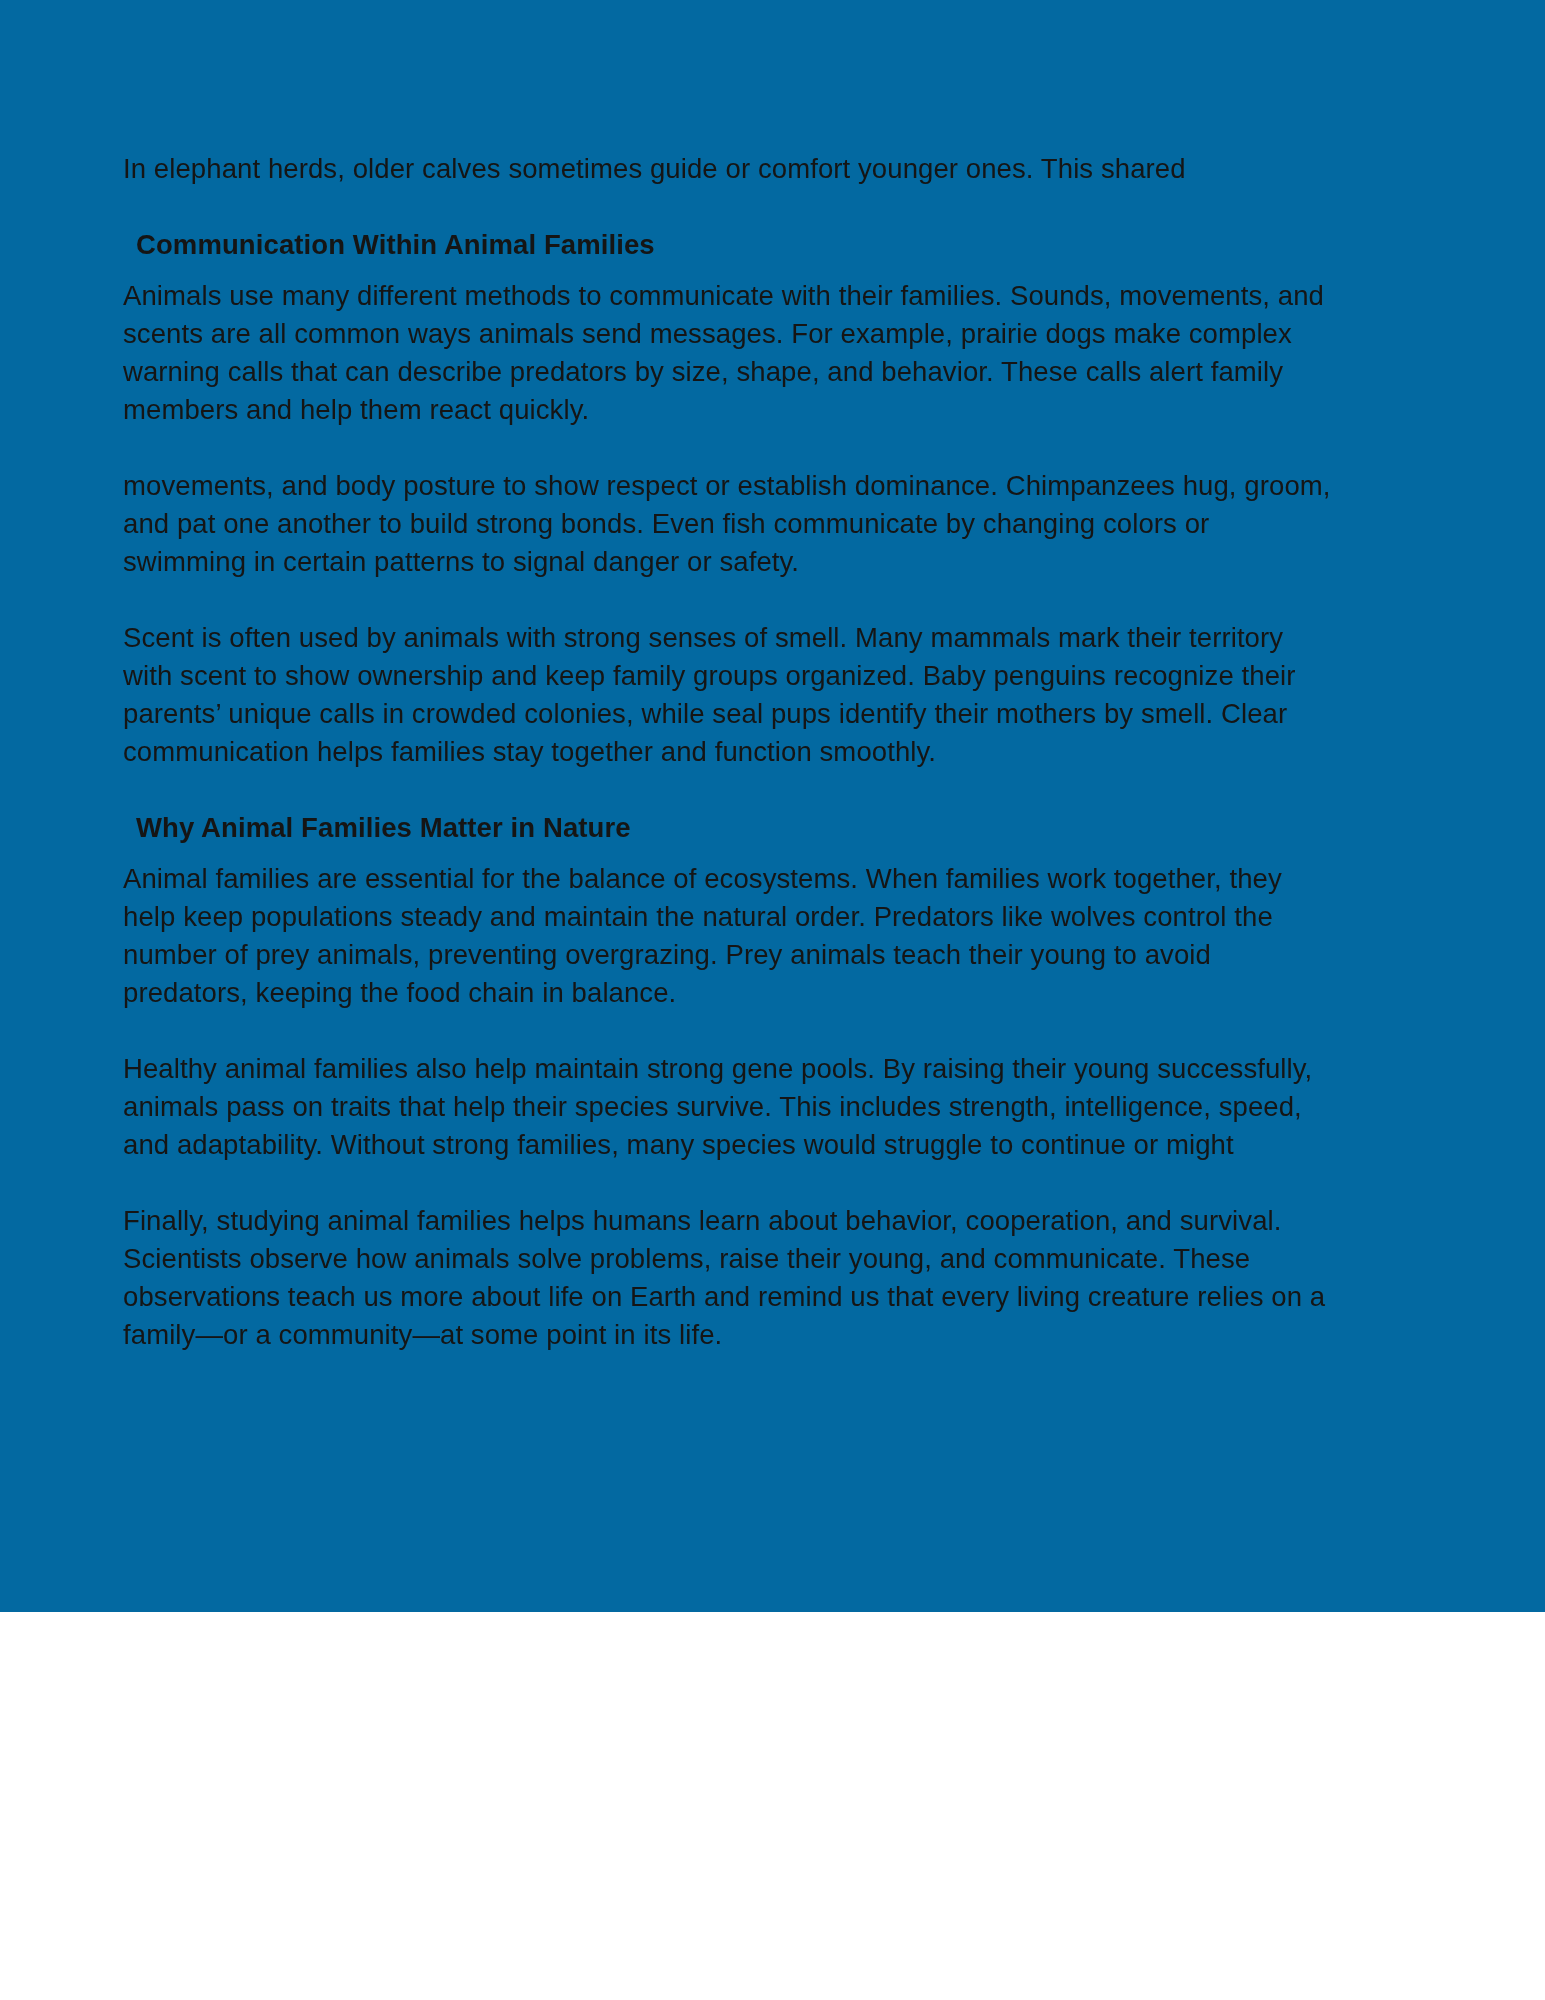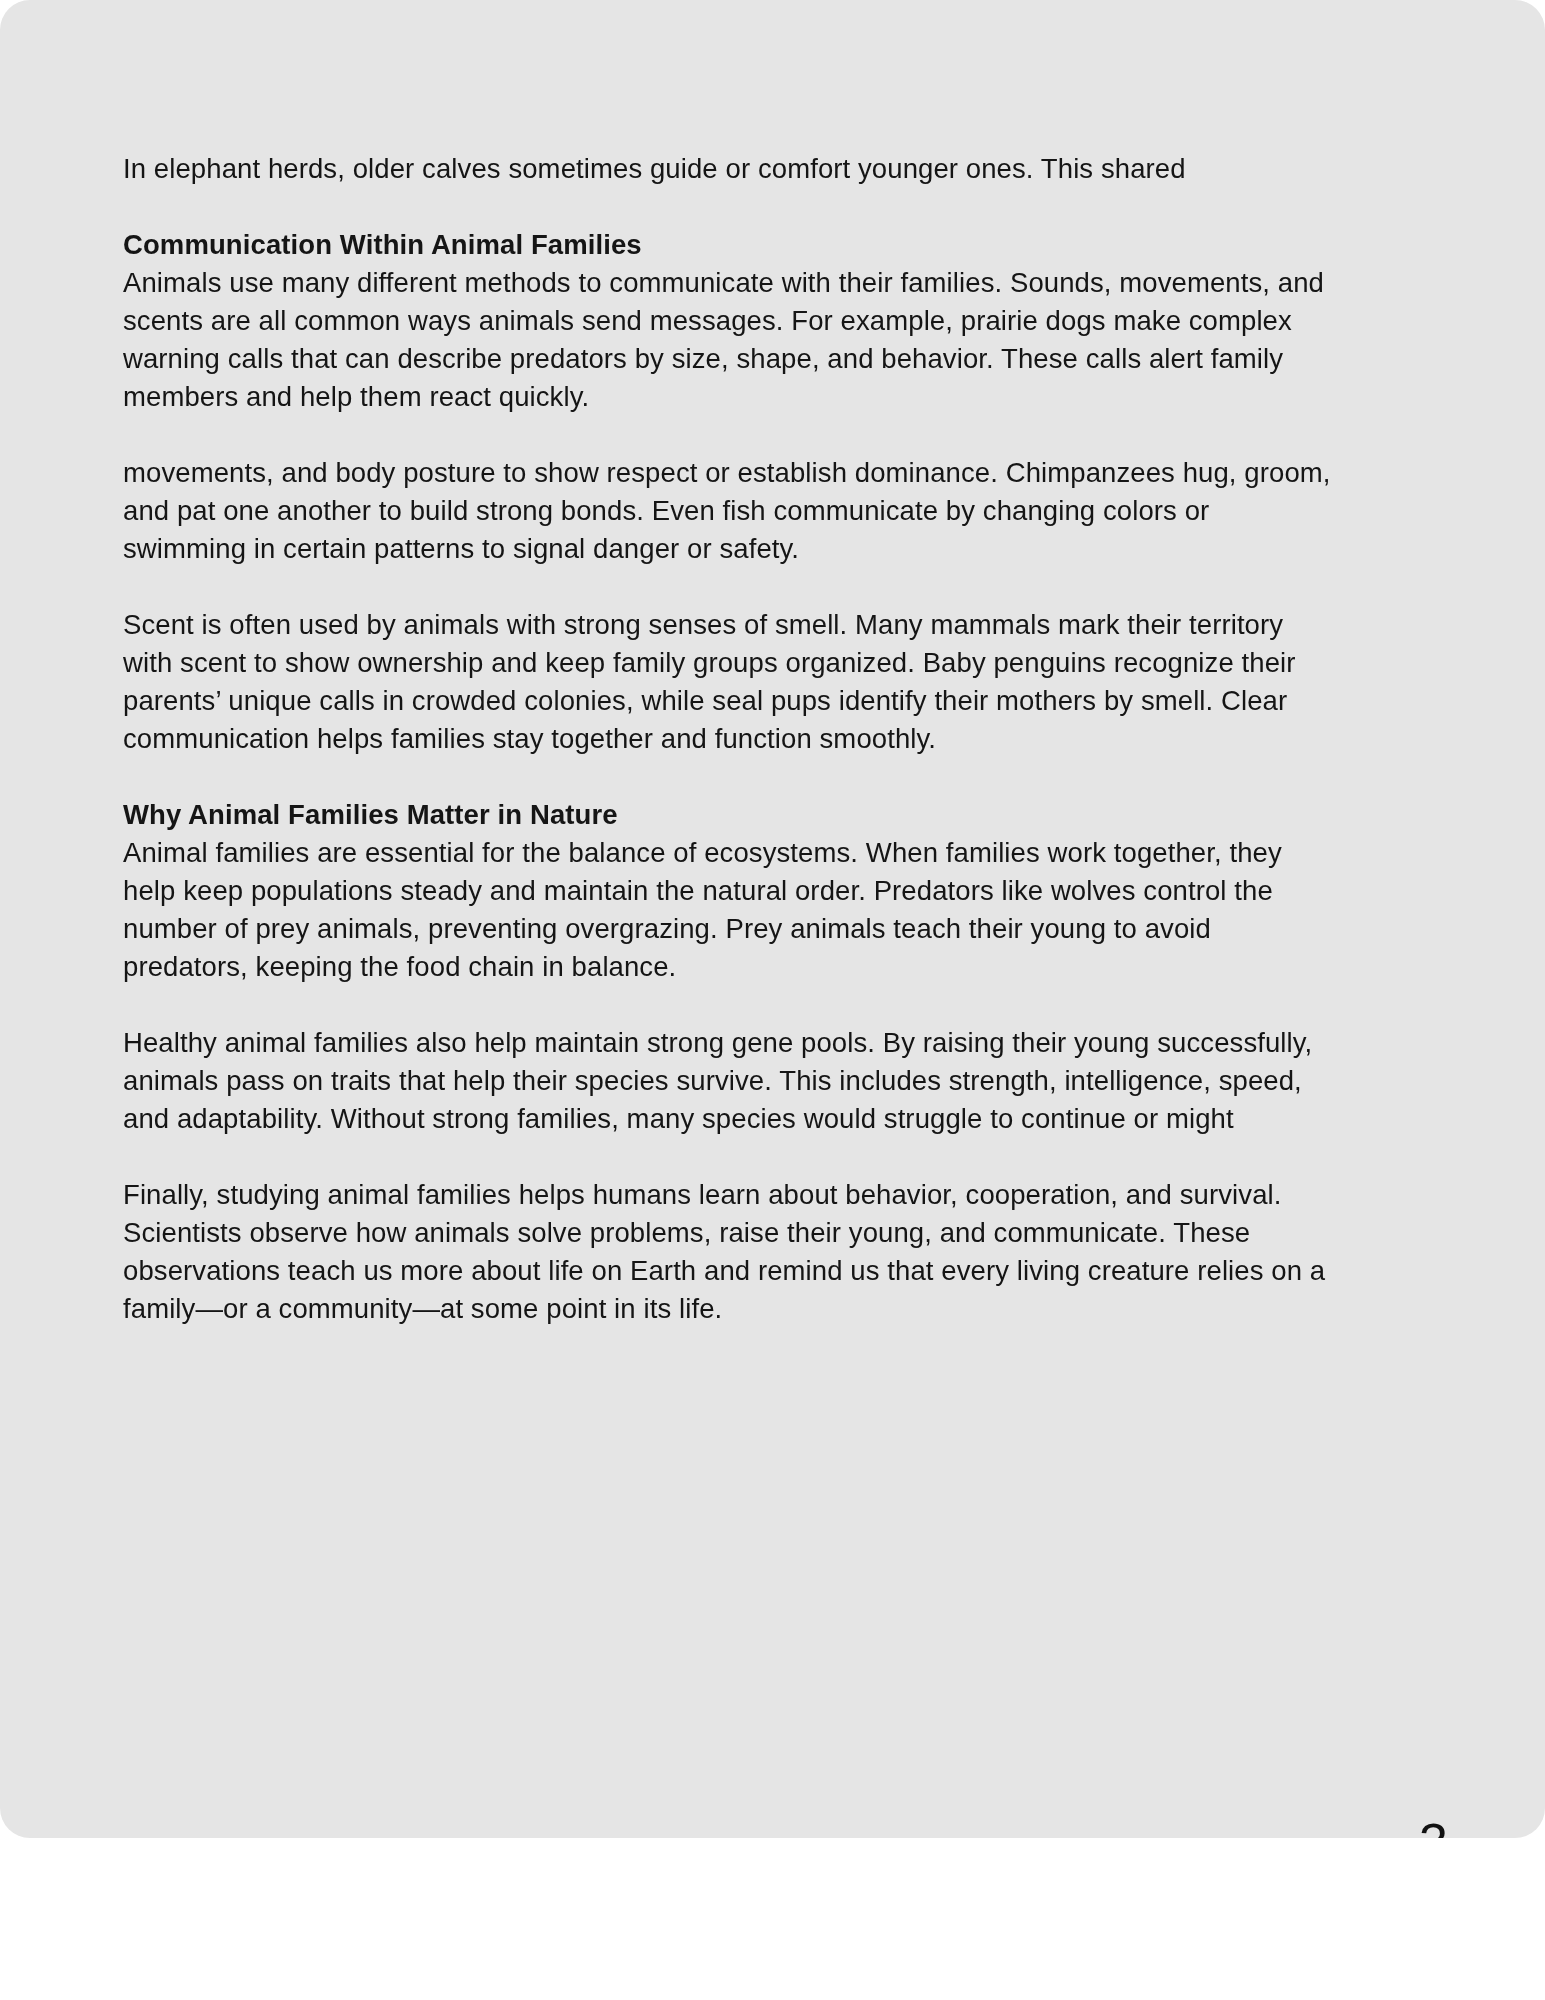--- a/index.html
+++ b/index.html
@@ -5,40 +5,39 @@
   html, body { margin: 0; padding: 0; }
   body {
     width: 1545px;
     height: 2000px;
     background: #ffffff;
     font-family: "Liberation Sans", sans-serif;
   }
   .page {
     position: relative;
     width: 1545px;
-    height: 1838px;
-    background: #e5e5e5;
+    height: 1612px;
+    background: #0369a1;
     color: #151515;
     overflow: hidden;
-    border-radius: 30px;
   }
   .content {
     position: absolute;
     left: 123px;
     top: 150px;
     width: 1315px;
   }
   .line {
     font-size: 27.5px;
     line-height: 38px;
     white-space: nowrap;
     letter-spacing: 0.1px;
   }
   .block.paragraph { margin: 0 0 38px 0; }
-  .block.heading   { margin: 0; font-weight: bold; }
+  .block.heading   { margin: 13px; font-weight: bold; }
   .page-number {
     position: absolute;
     left: 1419px;
     top: 1816px;
     font-size: 52px;
     line-height: 1;
     color: #111111;
   }
 </style>
 </head>

